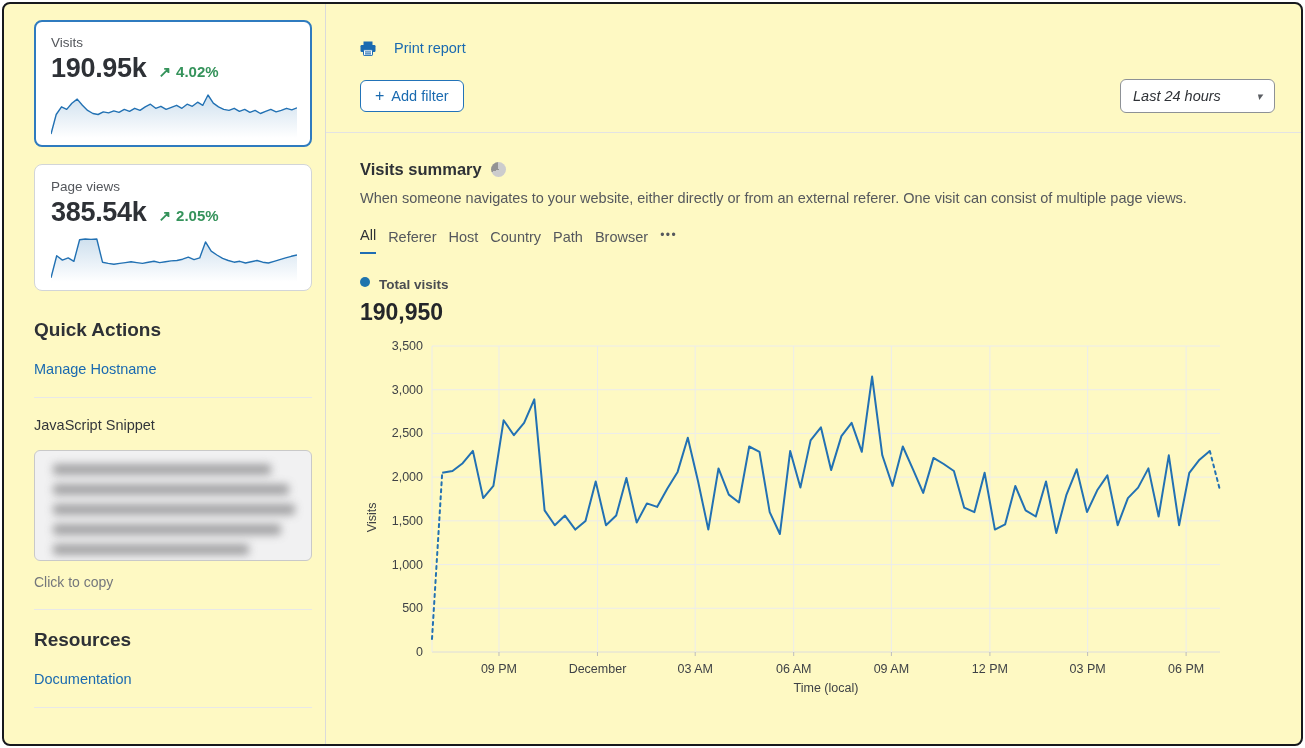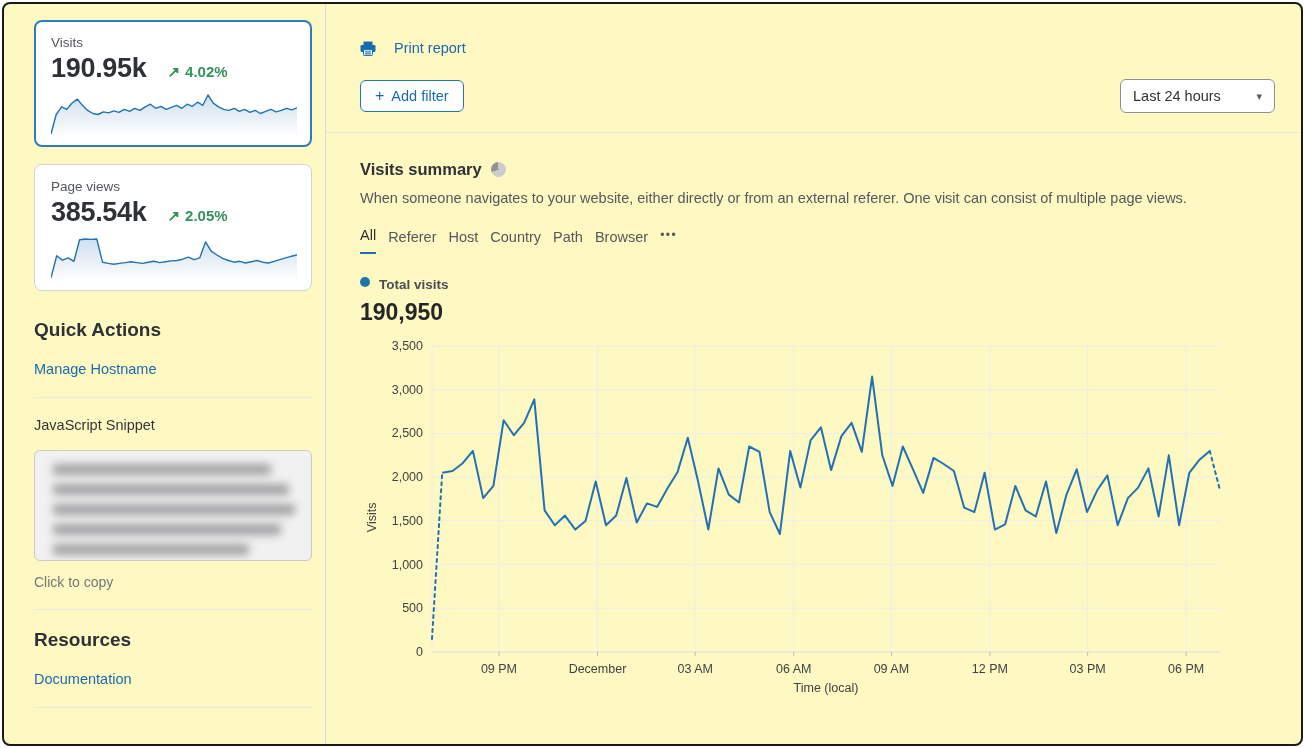--- a/index.html
+++ b/index.html
@@ -6,21 +6,21 @@
   html,body { background:#fff; }
   body { font-family: "Liberation Sans", sans-serif; width:1305px; height:748px; }
   .frame { width:1301px; height:744px; margin:2px; border:2px solid #17191d; border-radius:8px;
            background:#fef9c3; display:flex; overflow:hidden; }
 
   
   .sidebar { width:322px; min-width:322px; padding:16px 14px 0 30px; border-right:1px solid #dadada; }
   .metric-card { width:278px; border:1px solid #d2d5d8; border-radius:8px; padding:14px 16px 8px; margin-bottom:17px; background:#fff; cursor:pointer; }
   .metric-card.selected { border:2px solid #2f7bbf; padding:13px 15px 7px; }
   .metric-label { font-size:13.5px; color:#53565b; }
-  .metric-row { display:flex; align-items:baseline; gap:21px; margin-top:3px; }
+  .metric-row { display:flex; align-items:baseline; gap:12px; margin-top:3px; }
   .metric-value { font-size:27px; font-weight:700; color:#2e3136; letter-spacing:-0.3px; }
   .metric-delta { font-size:15px; font-weight:600; color:#35935b; display:flex; gap:5px; align-items:baseline; }
   .spark { display:block; margin-top:6px; }
 
   .side-h2 { font-size:19px; font-weight:700; color:#2e3136; margin-top:28px; }
   .side-link { display:inline-block; margin-top:20px; font-size:14.5px; color:#1a6ab0; text-decoration:none; cursor:pointer; }
   .side-hr { border:none; border-top:1px solid #e8e8e8; width:278px; margin:19px 0; }
   .snippet-label { font-size:14.5px; color:#33363b; }
   .snippet-box { width:278px; height:111px; margin-top:17px; background:#f1f1f2; border:1px solid #c9c9c9; border-radius:6px; padding:13px 18px; overflow:hidden; cursor:pointer; }
   .blur-line { height:11px; border-radius:3px; background:#8e8e90; opacity:.8; filter:blur(4px); margin-bottom:9px; }
@@ -32,21 +32,21 @@
   .page-title-wrap { display:flex; align-items:center; gap:10px; }
   .page-title { font-size:20px; font-weight:700; color:#36393f; }
   .blur-domain { width:192px; height:19px; border-radius:4px; background:#9b9b9d; filter:blur(5px); }
   .print-link { display:flex; align-items:center; gap:18px; color:#1a6ab0; font-size:14.5px; cursor:pointer;justify-content:space-between; }
 
   .filter-row { margin-top:23px; display:flex; justify-content:space-between; align-items:center; }
   .add-filter { display:flex; align-items:center; gap:7px; border:1px solid #2273b8; border-radius:6px;
                 background:#fff; color:#1a6ab0; font-size:14.5px; padding:7px 14px; cursor:pointer; font-family:inherit; }
   .add-filter .plus { font-size:16px; line-height:1; }
   .range-select { width:155px; border:1px solid #8d9196; border-radius:6px; background:#fff; color:#2f3237;
-                  font-size:14.5px; padding:8px 12px; display:flex; justify-content:space-between; align-items:center; cursor:pointer; }
+                  font-size:14.5px; padding:8px 12px; display:flex; justify-content:space-between; align-items:center; cursor:pointer;font-style:italic; }
   .caret { color:#5a5d62; font-size:11px; }
 
   .main-divider { border:none; border-top:1px solid #e3e3e3; margin:19px -26px 0 -34px; }
 
   .summary-title-row { margin-top:27px; display:flex; align-items:center; gap:9px; }
   .summary-title { font-size:16.5px; font-weight:700; color:#2e3136; }
   .pie-icon { width:15px; height:15px; border-radius:50%;
               background:conic-gradient(from 250deg,#939393 0 110deg,#cccccd 110deg 360deg); }
   .summary-desc { margin-top:11px; font-size:14.5px; color:#55585d; }
 

